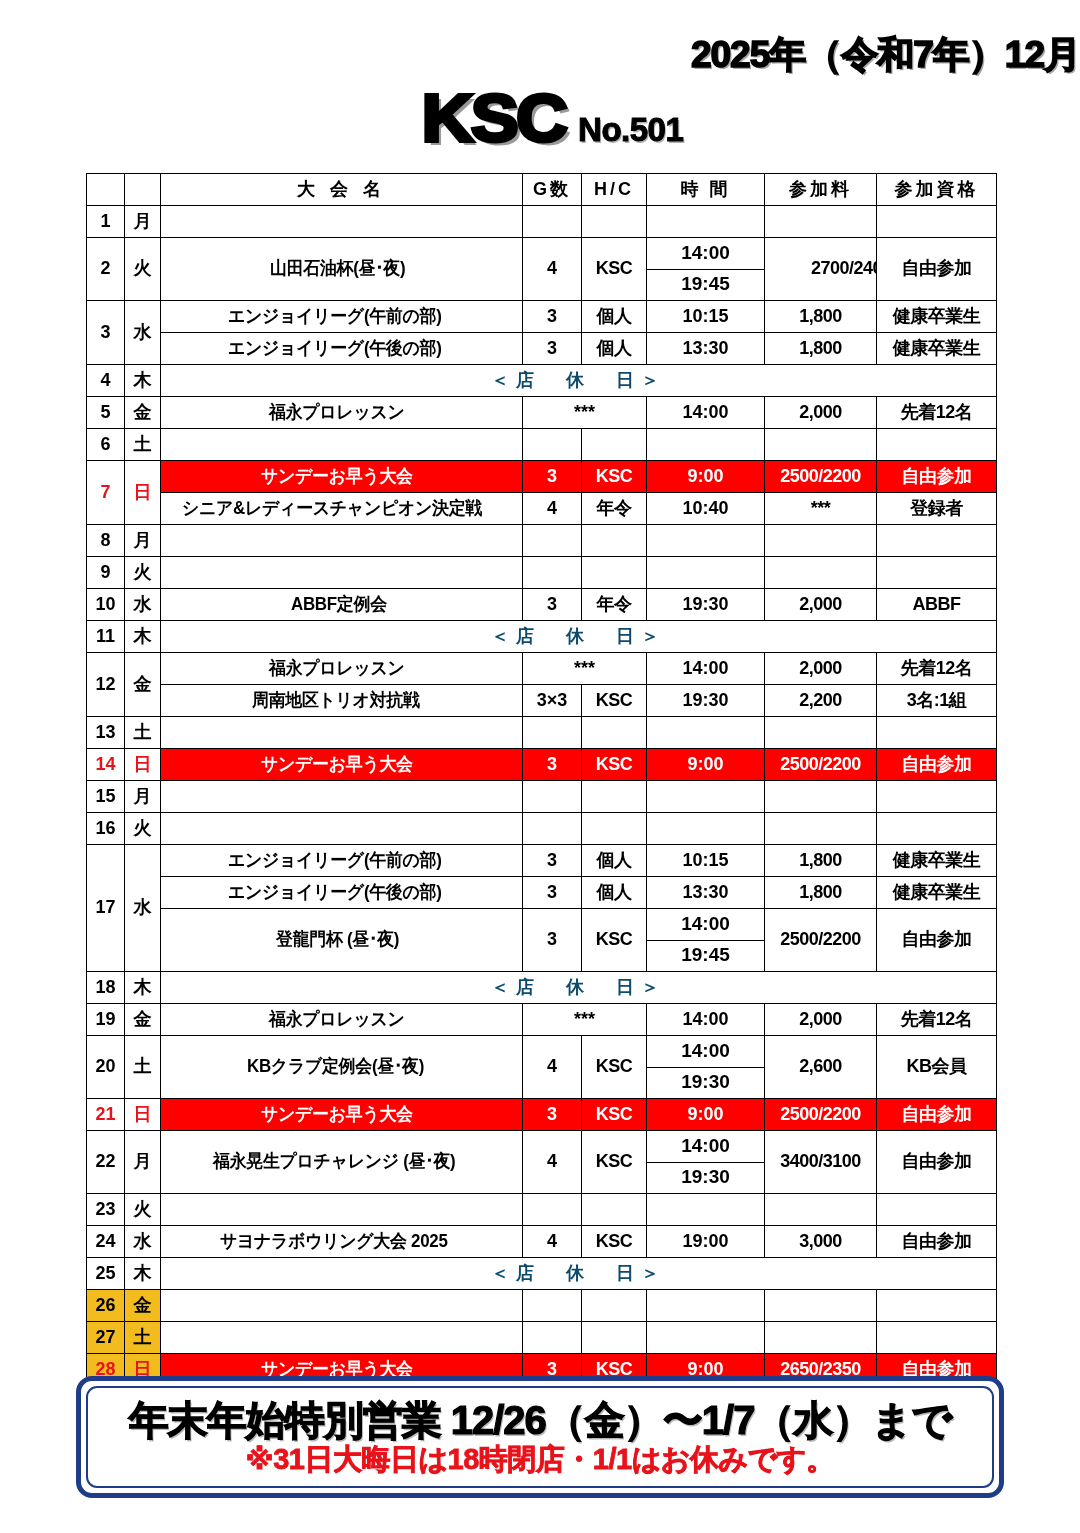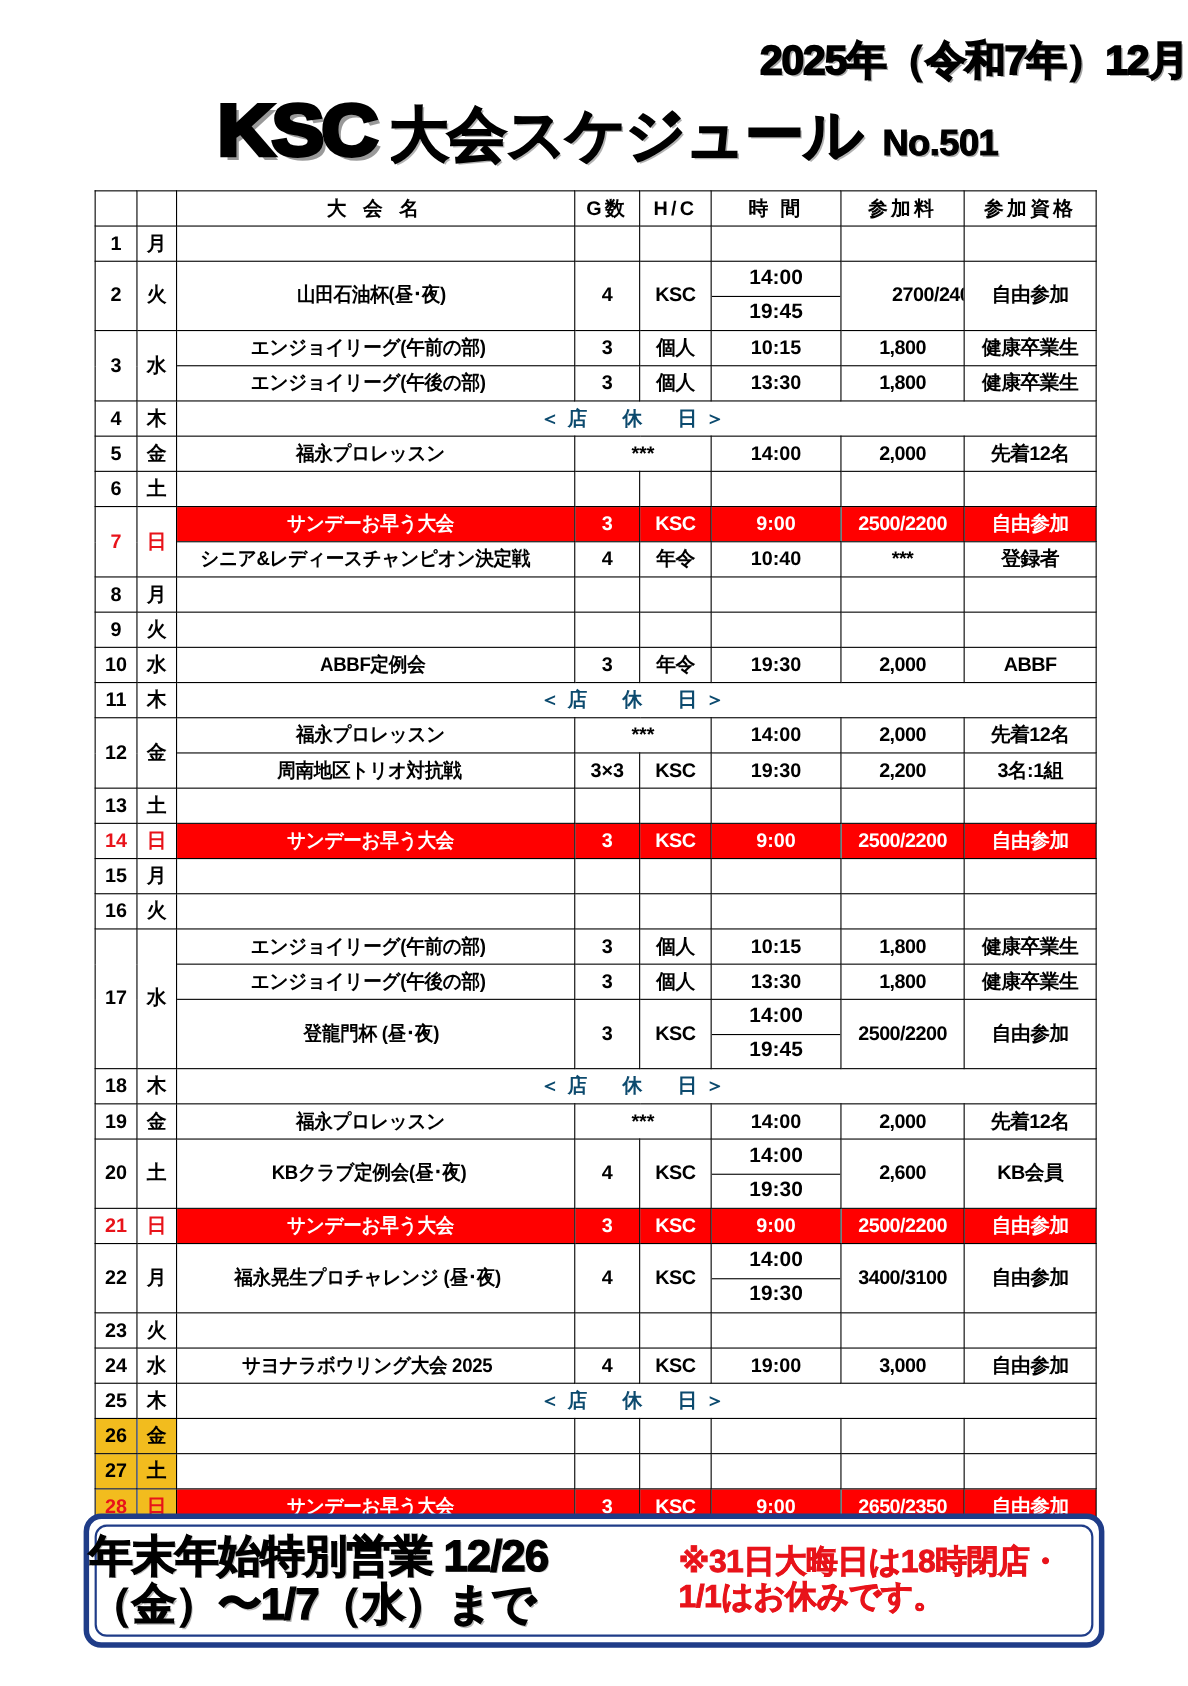--- a/index.html
+++ b/index.html
@@ -181,21 +181,21 @@
     left: 76px;
     top: 1376px;
     width: 928px;
     height: 122px;
     box-sizing: border-box;
     border: 5px solid #1F3C88;
     border-radius: 16px;
     background: #ffffff;
     box-shadow: 0 0 0 3px #ffffff inset;
     display: flex;
-    flex-direction: row;
+    flex-direction: column;
     align-items: center;
     justify-content: center;
     gap: 2px;
   }
   .notice-inner {
     position: absolute;
     left: 5px; top: 5px; right: 5px; bottom: 5px;
     border: 2px solid #1F3C88;
     border-radius: 11px;
     pointer-events: none;
@@ -222,21 +222,20 @@
 </style>
 </head>
 <body>
 
 <div class="page">
 
   <div class="header">
     <div class="hdr-year">2025年（令和7年）12月</div>
     <div class="hdr-main-row">
       <span class="hdr-ksc">KSC</span>
-      <span class="hdr-title">大会スケジュール</span>
       <span class="hdr-no">No.501</span>
     </div>
   </div>
 
   <div class="table-wrap">
     <table class="sched">
       <colgroup>
         <col class="c-date">
           <col class="c-day">
           <col class="c-name">

